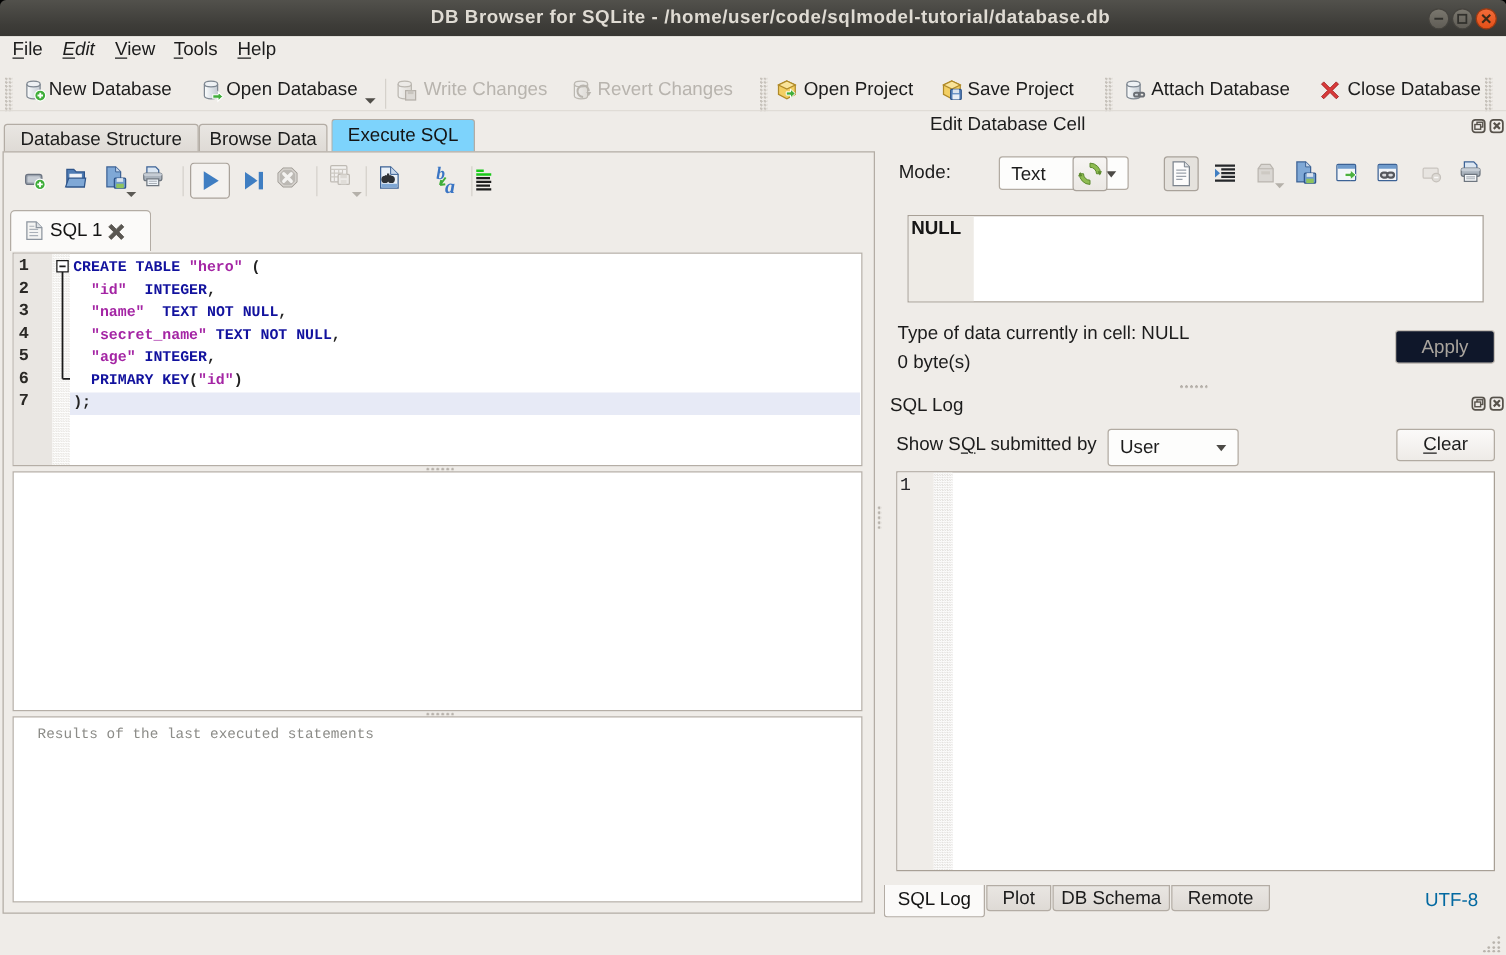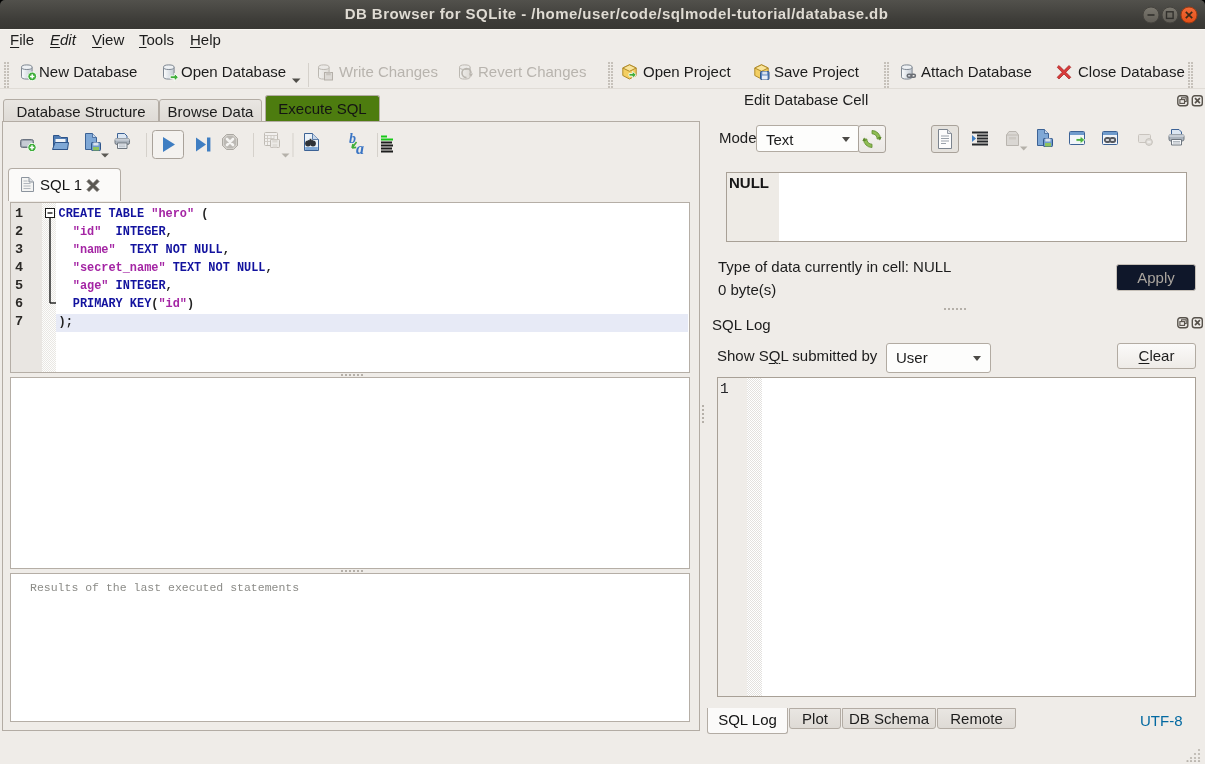--- a/index.html
+++ b/index.html
@@ -14,21 +14,21 @@
   .menuitem{top:31px;font-size:15px;color:#1c1c1c;}
   .menuitem u{text-decoration-thickness:1px;text-underline-offset:2px;}
   
   #toolbar{left:0;top:55px;width:1205px;height:40px;background:#efece8;}
   .tbtxt{font-size:15px;color:#1c1c1c;top:63px;}
   .tbtxt.dis{color:#b8b4ae;}
   .grip{width:6px;height:27px;top:6px;background-image:radial-gradient(circle at 1px 1px,#c6c1ba 0.9px,transparent 1.1px);background-size:3px 3px;}
   .vsep{width:1px;height:24px;top:8px;background:#d5d1cb;}
   
   .mtab{top:99px;height:24px;background:linear-gradient(#e9e6e2,#dedad5);border:1px solid #b3aca4;border-radius:3px 3px 0 0;font-size:15px;color:#1c1c1c;text-align:center;line-height:23px;}
-  #tabactive{top:95px;height:35px;background:#4d7c0f;border:1px solid #b3aca4;border-bottom:none;border-radius:3px 3px 0 0;font-size:15px;color:#141414;text-align:center;line-height:25px;}
+  #tabactive{top:95px;height:35px;background:#7dd3fc;border:1px solid #b3aca4;border-bottom:none;border-radius:3px 3px 0 0;font-size:15px;color:#141414;text-align:center;line-height:25px;}
   
   #paneframe{left:2px;top:121px;width:698px;height:610px;border:1px solid #b3aca4;background:#efece8;}
   .panel{position:absolute;background:#ffffff;border:1px solid #b5aea6;}
   
   #numcol{left:0;top:0;width:31px;height:100%;background:#e9e6e2;}
   .lnum{position:absolute;left:4px;width:24px;font-family:"Liberation Mono",monospace;font-weight:bold;font-size:13.5px;color:#2b2926;}
   #foldcol{left:31px;top:0;width:14px;height:100%;background:
     conic-gradient(#e9e7e3 25%,#fdfdfc 0 50%,#e9e7e3 0 75%,#fdfdfc 0) 0 0/2px 2px;}
   .codeline{position:absolute;left:47.5px;white-space:pre;font-family:"Liberation Mono",monospace;font-weight:bold;font-size:11.9px;line-height:18px;color:#222;}
   .kw{color:#12129e;}
@@ -202,21 +202,21 @@
   </svg>
 
   <div class="abs" style="left:8px;top:168px;width:113px;height:33px;background:#fbfaf9;border:1px solid #b3aca4;border-bottom:none;border-radius:4px 4px 0 0;"></div>
   <div class="abs" style="left:40px;top:176px;font-size:15px;color:#141414;">SQL 1</div>
 
 
   <div class="abs docktitle" style="left:744px;top:91px;">Edit Database Cell</div>
   <div class="abs docktitle" style="left:712px;top:316px;">SQL Log</div>
 
   <div class="abs docktitle" style="left:719px;top:129px;">Mode:</div>
-  <div class="combo" style="left:756px;top:125px;width:104px;height:27px;">
+  <div class="combo" style="left:799px;top:125px;width:104px;height:27px;">
       <span style="position:absolute;left:9px;top:5px;">Text</span>
       <span class="arr"></span>
     </div>
 
   <div class="abs" style="left:726px;top:172px;width:461px;height:70px;background:#ffffff;border:1px solid #a8a096;">
     <div style="position:absolute;left:0;top:0;width:52px;height:100%;background:#eeebe6;"></div>
     <div style="position:absolute;left:2px;top:1px;font-size:15px;font-weight:bold;color:#161616;">NULL</div>
   </div>
 
   <div class="abs docktitle" style="left:718px;top:258px;">Type of data currently in cell: NULL</div>

